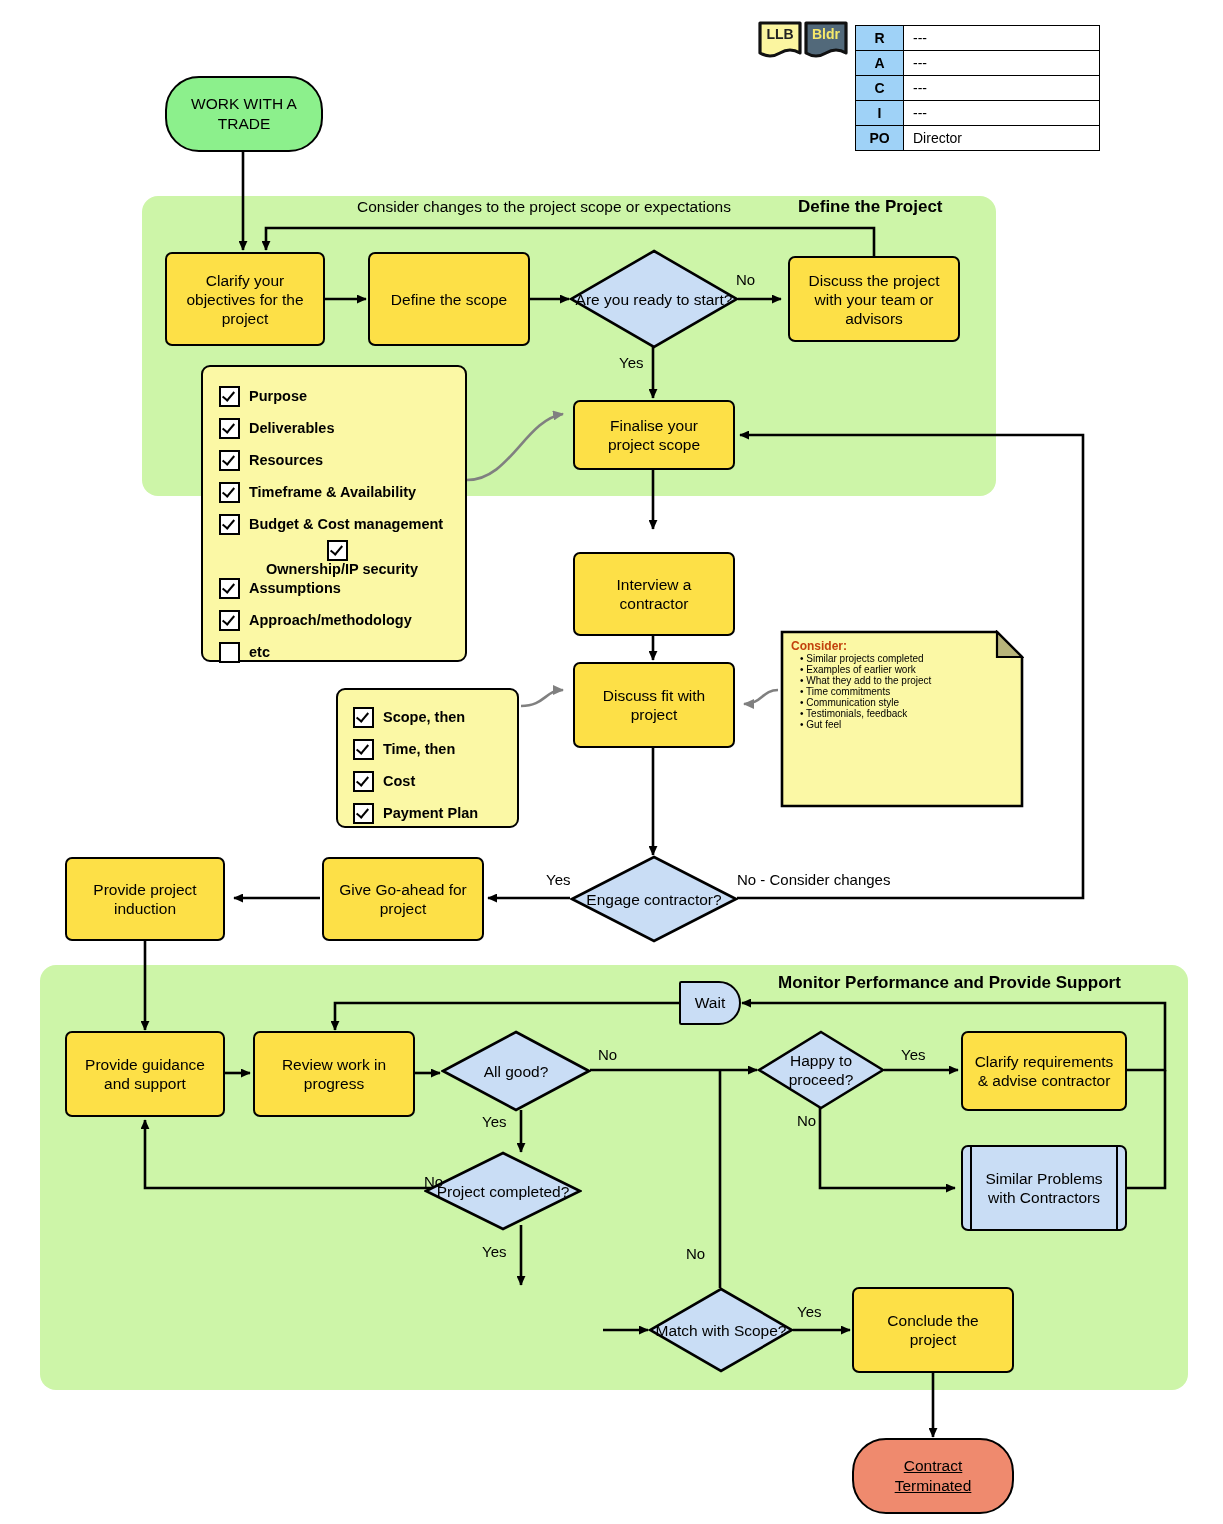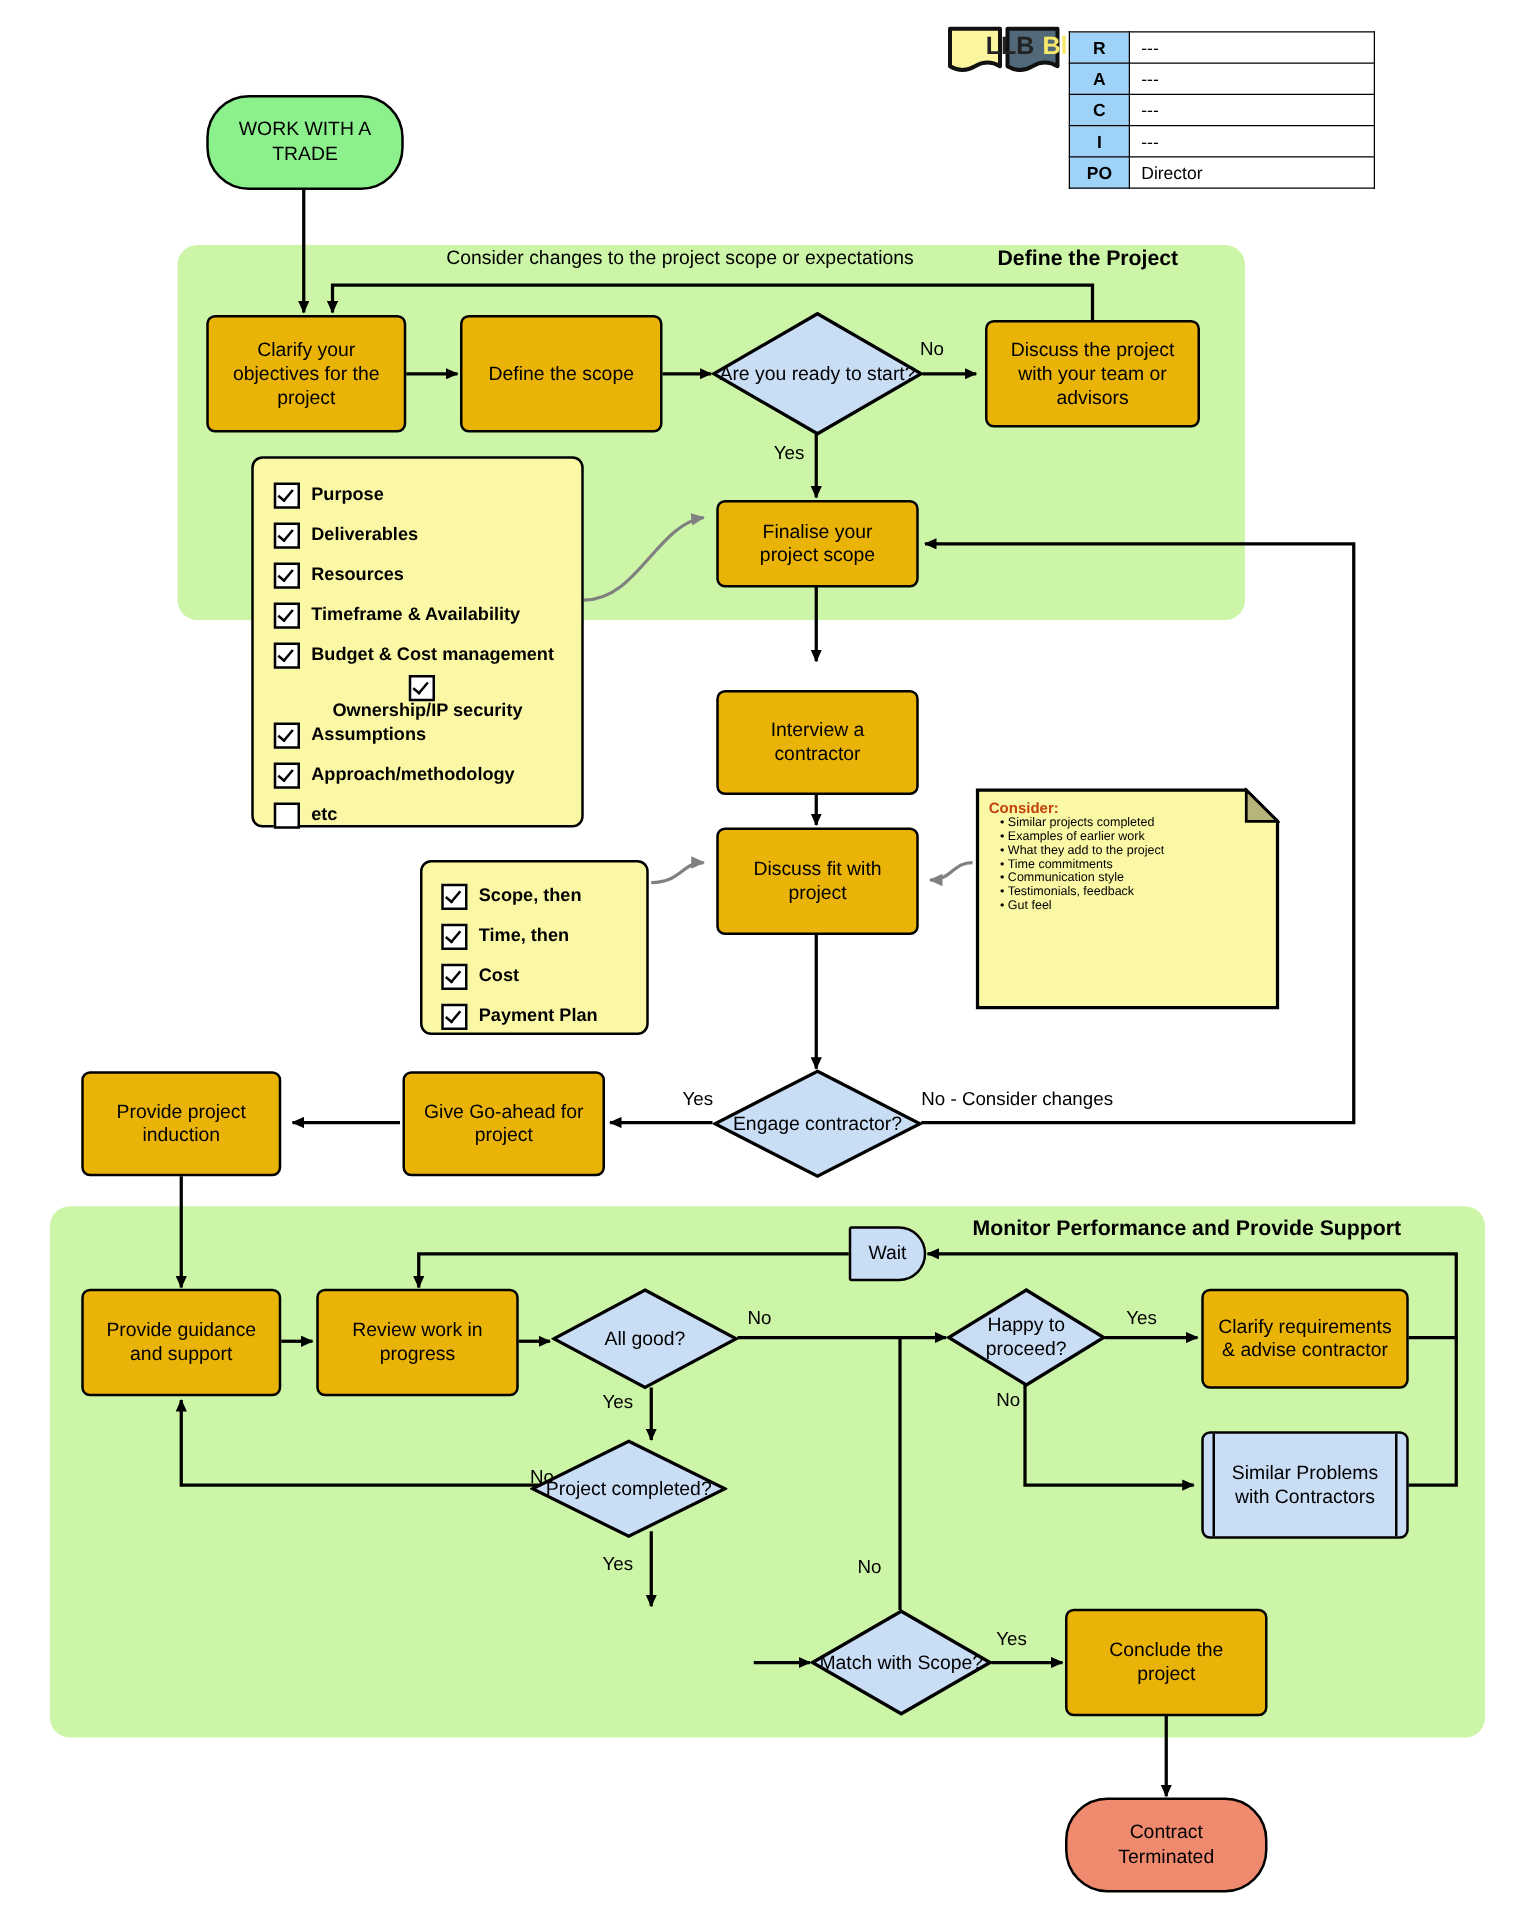--- a/index.html
+++ b/index.html
@@ -1,20 +1,20 @@
 <!DOCTYPE html>
 <html><head>
 <meta charset="utf-8">
 <style>
   html,body{margin:0;padding:0;background:#ffffff;}
   body{width:1223px;height:1524px;font-family:"Liberation Sans",sans-serif;}
   #stage{position:relative;width:1223px;height:1524px;overflow:hidden;background:#fff;}
   svg.layer{position:absolute;left:0;top:0;width:1223px;height:1524px;}
   .node{position:absolute;box-sizing:border-box;display:flex;align-items:center;justify-content:center;text-align:center;color:#000;}
-  .proc{background:#eab308;border:2.6px solid #000;border-radius:7px;font-size:15.5px;line-height:19px;}
+  .proc{background:#fde047;border:2.6px solid #000;border-radius:7px;font-size:15.5px;line-height:19px;}
   .subproc{background:#c9ddf5;border:2.6px solid #000;border-radius:7px;font-size:15.5px;line-height:19px;}
   .subproc::before,.subproc::after{content:"";position:absolute;top:0;bottom:0;width:0;border-left:2.4px solid #000;}
   .subproc::before{left:7px;}
   .subproc::after{right:7px;}
   .startnode{background:#8cf08c;border:2.6px solid #000;border-radius:34px;font-size:15.5px;line-height:20px;font-weight:400;}
   .endnode{background:#ef8a6e;border:2.6px solid #000;border-radius:34px;font-size:15.5px;line-height:20px;}
   .diamond-wrap{position:absolute;}
   .diamond-wrap .dtext{position:absolute;left:0;top:0;right:0;bottom:0;display:flex;align-items:center;justify-content:center;text-align:center;font-size:15.5px;line-height:19px;color:#000;}
   .group{position:absolute;background:#cdf5a8;border-radius:16px;}
   .grouptitle{position:absolute;font-size:17px;font-weight:bold;color:#000;white-space:nowrap;}
@@ -27,21 +27,21 @@
   .cbx.on::after{content:"";position:absolute;left:4px;top:1px;width:5px;height:10px;border-right:2.3px solid #000;border-bottom:2.3px solid #000;transform:rotate(40deg);}
   .stickynote{position:absolute;}
   .sticky-body{position:absolute;left:0;top:0;right:0;bottom:0;}
   .sticky-head{font-weight:bold;font-size:12px;color:#c2410c;}
   .sticky-line{font-size:10px;color:#000;white-space:nowrap;}
   .raci{position:absolute;border-collapse:collapse;}
   .raci td{border:1.6px solid #000;font-size:14px;color:#000;height:25px;box-sizing:border-box;}
   .raci td.k{background:#9fd2f7;text-align:center;font-weight:bold;width:48px;}
   .raci td.v{background:#fff;padding-left:9px;width:196px;}
   .tagwrap{position:absolute;}
-  .tag{position:absolute;display:flex;align-items:flex-start;justify-content:center;font-size:20px;font-weight:bold;padding-top:3px;box-sizing:border-box;margin-left:28px;}
+  .tag{position:absolute;display:flex;align-items:flex-start;justify-content:center;font-size:14px;font-weight:bold;padding-top:3px;box-sizing:border-box;}
   .waitnode{position:absolute;background:#c9ddf5;border:2.6px solid #000;border-radius:3px 28px 28px 3px;display:flex;align-items:center;justify-content:center;font-size:15.5px;color:#000;box-sizing:border-box;}
 </style>
 </head>
 <body>
 
 <div id="stage">
 
   <div class="group" style="left:142px;top:196px;width:854px;height:300px;"></div>
   <div class="grouptitle" style="left:798px;top:197px;">Define the Project</div>
 
@@ -191,21 +191,21 @@
 
   <div class="diamond-wrap" style="left:648px;top:1287px;width:146px;height:86px;">
     <svg width="146" height="86" viewBox="0 0 146 86">
       <polygon points="73,2 144,43 73,84 2,43" fill="#c9ddf5" stroke="#000" stroke-width="2.6"></polygon>
     </svg>
     <div class="dtext">Match with Scope?</div>
   </div>
 
   <div class="node proc" style="left:852px;top:1287px;width:162px;height:86px;padding:0 10px;">Conclude the project</div>
 
-  <div class="node endnode" style="left:852px;top:1438px;width:162px;height:76px;padding:0 10px;">Contract Terminated</div>
+  <div class="node endnode" style="left:852px;top:1438px;width:162px;height:76px;padding:0 10px;text-decoration:underline;">Contract Terminated</div>
 
   <div class="edgelbl" style="left:736px;top:271px;">No</div>
   <div class="edgelbl" style="left:619px;top:354px;">Yes</div>
   <div class="edgelbl" style="left:546px;top:871px;">Yes</div>
   <div class="edgelbl" style="left:737px;top:871px;">No - Consider changes</div>
   <div class="edgelbl" style="left:598px;top:1046px;">No</div>
   <div class="edgelbl" style="left:482px;top:1113px;">Yes</div>
   <div class="edgelbl" style="left:901px;top:1046px;">Yes</div>
   <div class="edgelbl" style="left:797px;top:1112px;">No</div>
   <div class="edgelbl" style="left:424px;top:1173px;">No</div>

